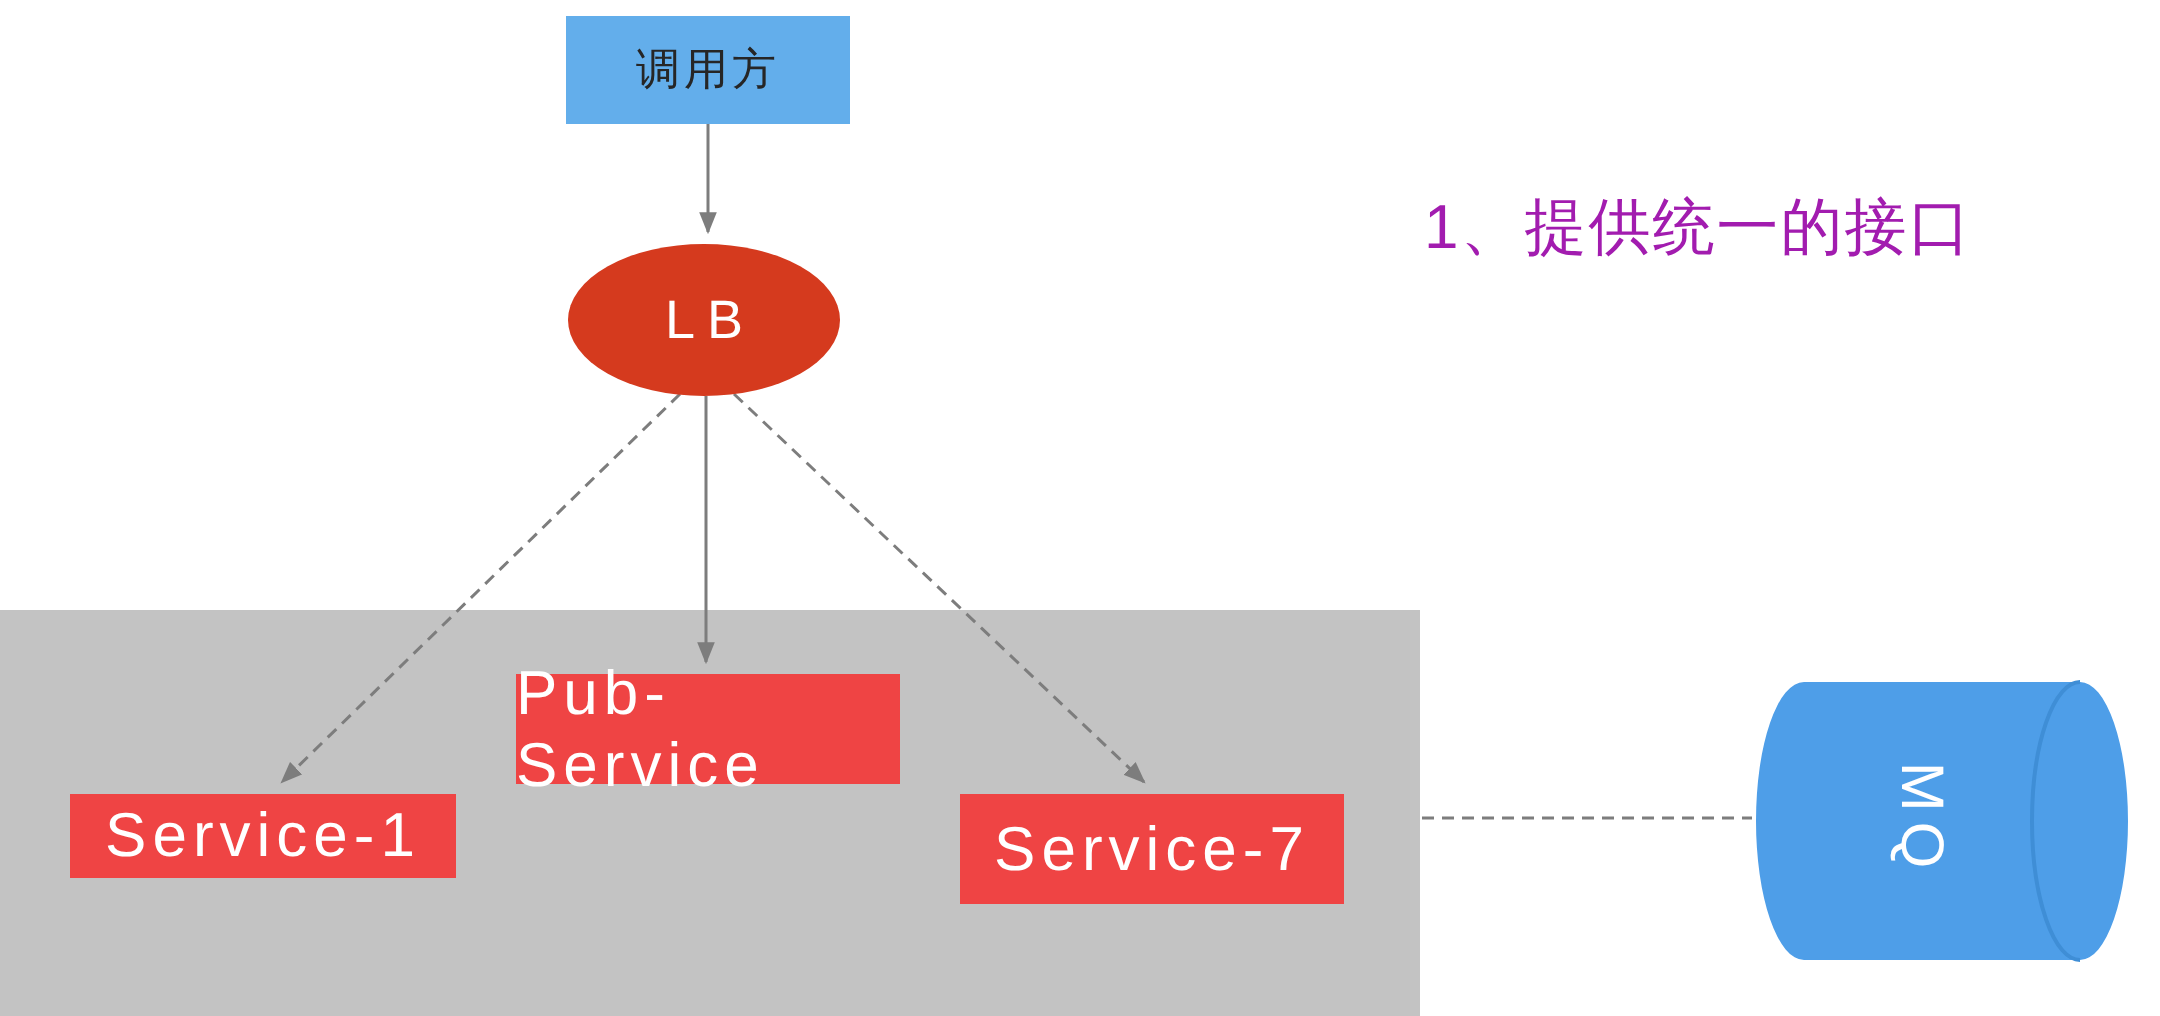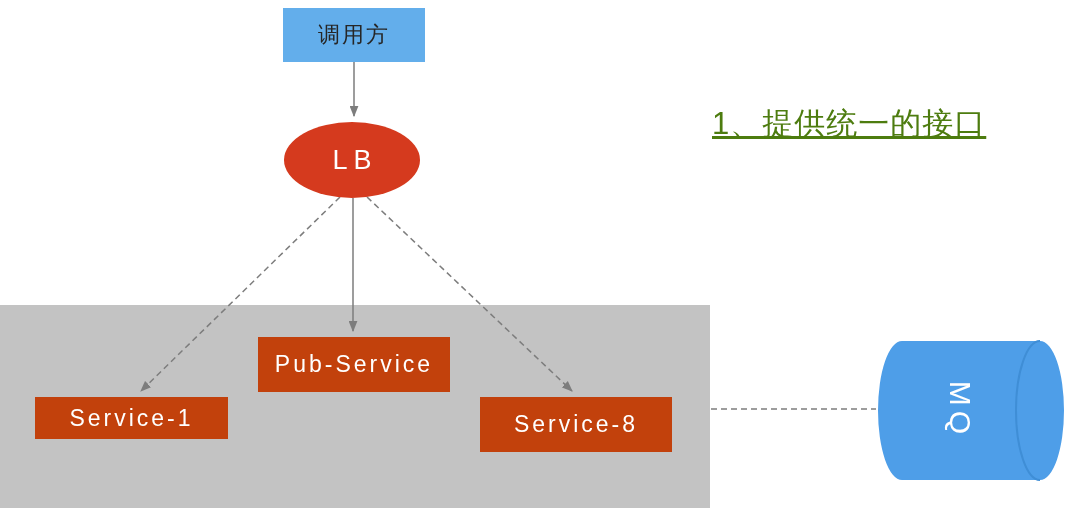--- a/index.html
+++ b/index.html
@@ -4,25 +4,25 @@
 <style>
   html,body{margin:0;padding:0;background:#ffffff;}
   #canvas{
     position:relative;width:1080px;height:508px;background:#ffffff;overflow:hidden;
     font-family:"Liberation Sans","DejaVu Sans",sans-serif;
   }
   .node{position:absolute;display:flex;align-items:center;justify-content:center;box-sizing:border-box;}
   #caller{left:283px;top:8px;width:142px;height:54px;background:#63AEEB;color:#262626;font-size:22px;letter-spacing:2px;}
   #lb{left:284px;top:122px;width:136px;height:76px;background:#D53A1E;border-radius:50%;color:#ffffff;font-size:27px;letter-spacing:6px;padding-left:6px;}
   #panel{position:absolute;left:0;top:305px;width:710px;height:203px;background:#C3C3C3;}
-  .darkbox{background:#c2410c;color:#ffffff;font-size:23px;letter-spacing:3px;}
+  .darkbox{background:#ef4444;color:#ffffff;font-size:31px;letter-spacing:3px;}
   #pub{left:258px;top:337px;width:192px;height:55px;}
   #s1{left:35px;top:397px;width:193px;height:42px;}
   #s2{left:480px;top:397px;width:192px;height:55px;}
-  .notes{position:absolute;left:712px;top:94px;color:#4d7c0f;font-size:31px;line-height:60px;white-space:nowrap;text-decoration:underline;}
+  .notes{position:absolute;left:712px;top:84px;color:#a21caf;font-size:31px;line-height:60px;white-space:nowrap;}
   .notes div{letter-spacing:1px;}
   #mqlabel{
     position:absolute;left:903px;top:390px;width:114px;height:40px;
     display:flex;align-items:center;justify-content:center;
     transform:rotate(90deg);color:#ffffff;font-size:30px;letter-spacing:5px;
   }
   svg.overlay{position:absolute;left:0;top:0;width:1080px;height:508px;pointer-events:none;}
 </style>
 </head>
 <body>
@@ -64,21 +64,21 @@
 
   <div id="pub" class="node darkbox">
     <span>Pub-Service</span>
   </div>
 
   <div id="s1" class="node darkbox">
     <span>Service-1</span>
   </div>
 
   <div id="s2" class="node darkbox">
-    <span>Service-8</span>
+    <span>Service-7</span>
   </div>
 
   <div id="mqlabel">MQ</div>
 
   <div class="notes">
     <div>1、提供统一的接口</div>
   </div>
 
 </div>
 

